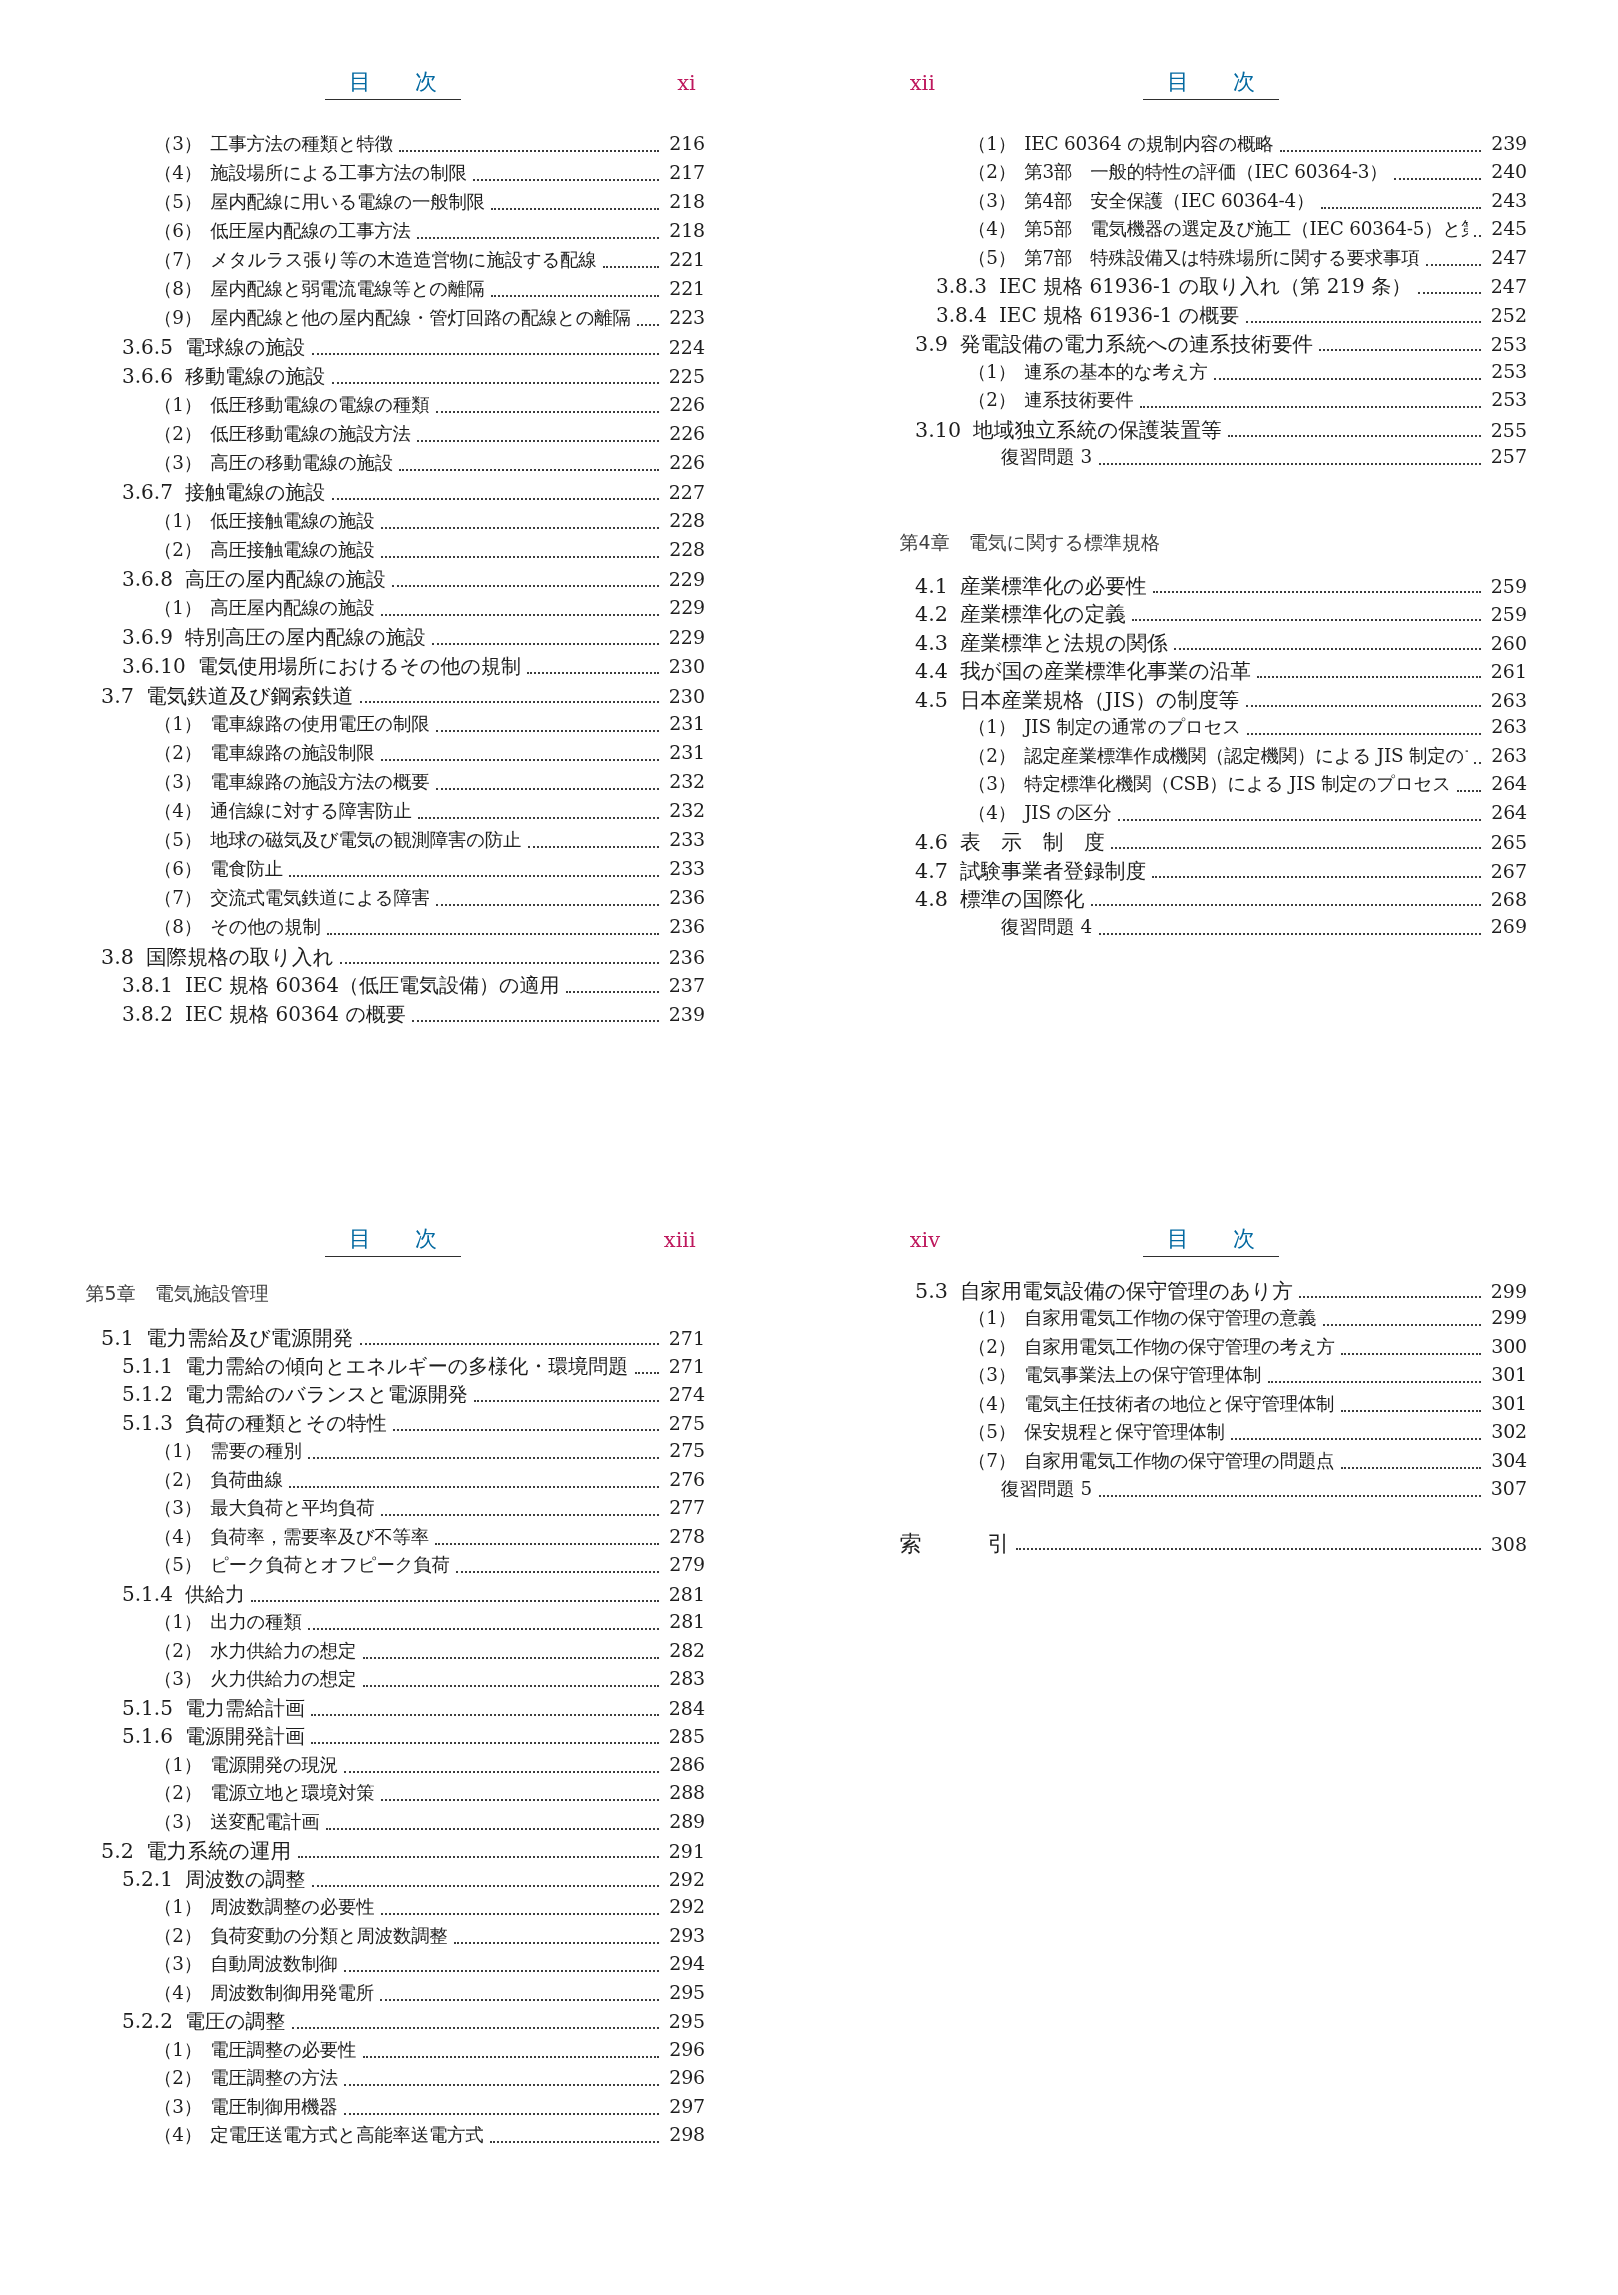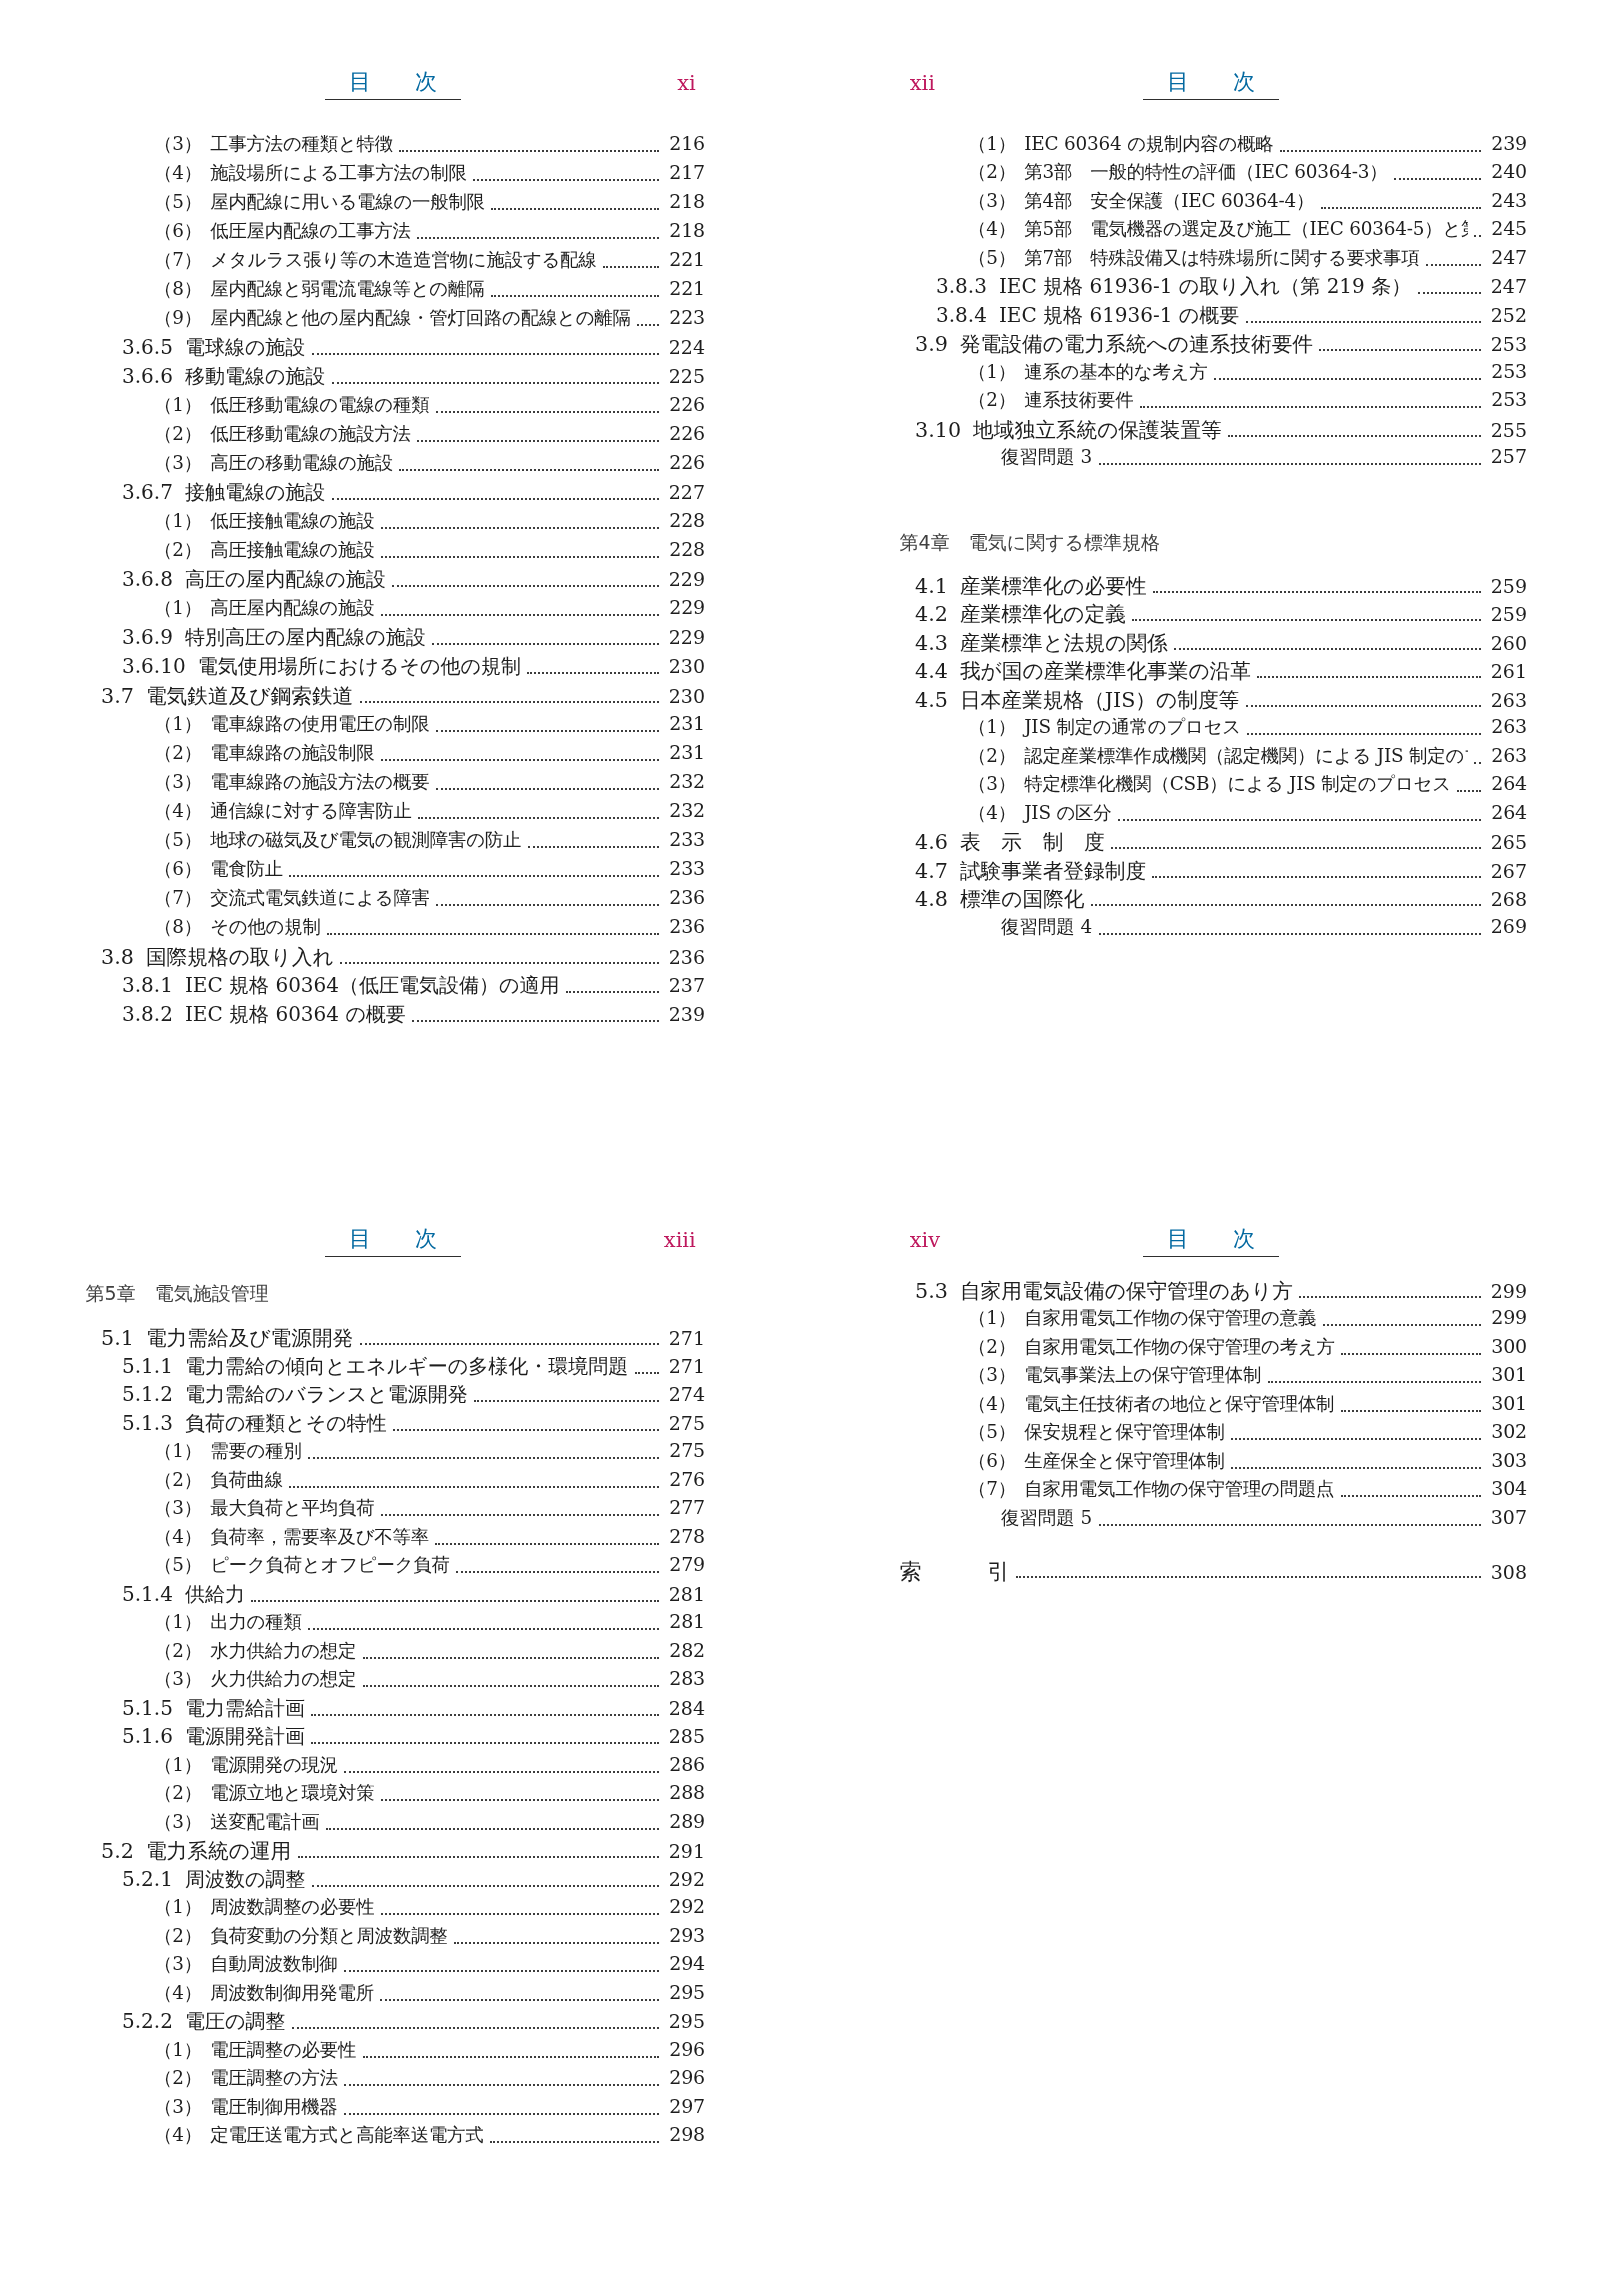--- a/index.html
+++ b/index.html
@@ -541,25 +541,20 @@
         <span class="t"><span class="num">（4）</span><span>電気主任技術者の地位と保守管理体制</span></span>
         <span class="leader"></span>
         <span class="pg">301</span>
       </div>
       <div class="row lv3">
         <span class="t"><span class="num">（5）</span><span>保安規程と保守管理体制</span></span>
         <span class="leader"></span>
         <span class="pg">302</span>
       </div>
       <div class="row lv3">
-        <span class="t"><span class="num">（6）</span><span>生産保全と保守管理体制</span></span>
-        <span class="leader"></span>
-        <span class="pg">303</span>
-      </div>
-      <div class="row lv3">
         <span class="t"><span class="num">（7）</span><span>自家用電気工作物の保守管理の問題点</span></span>
         <span class="leader"></span>
         <span class="pg">304</span>
       </div>
       <div class="row lv4">
         <span class="t"><span>復習問題 5</span></span>
         <span class="leader"></span>
         <span class="pg">307</span>
       </div>
       <div class="row lvidx gapped">

